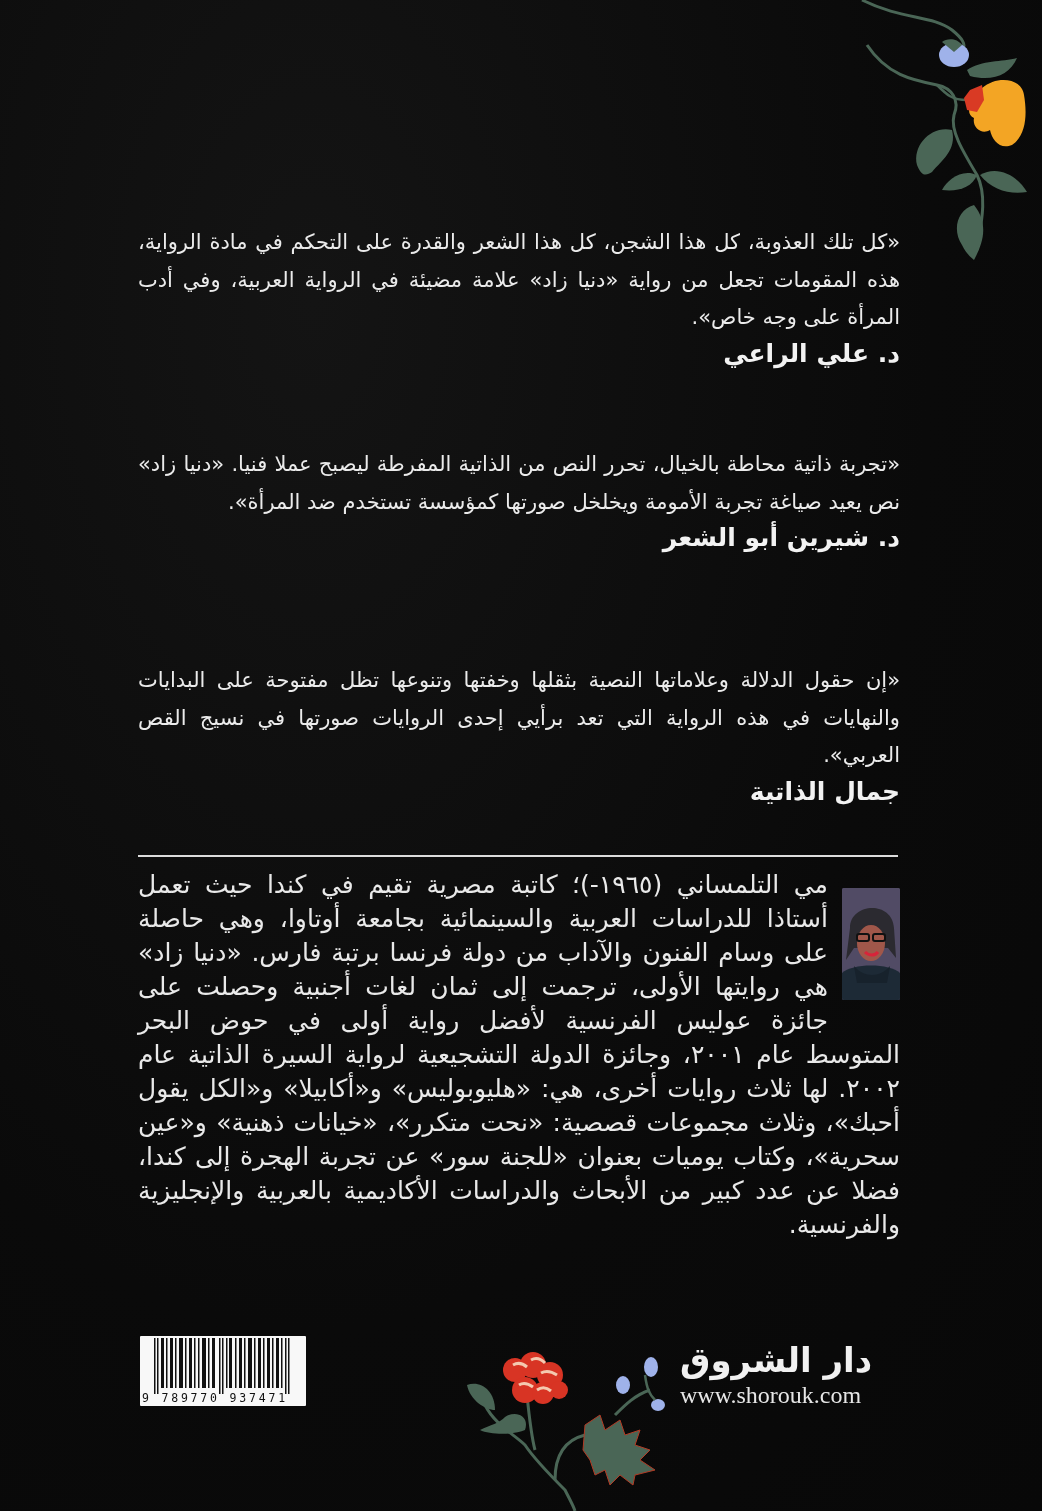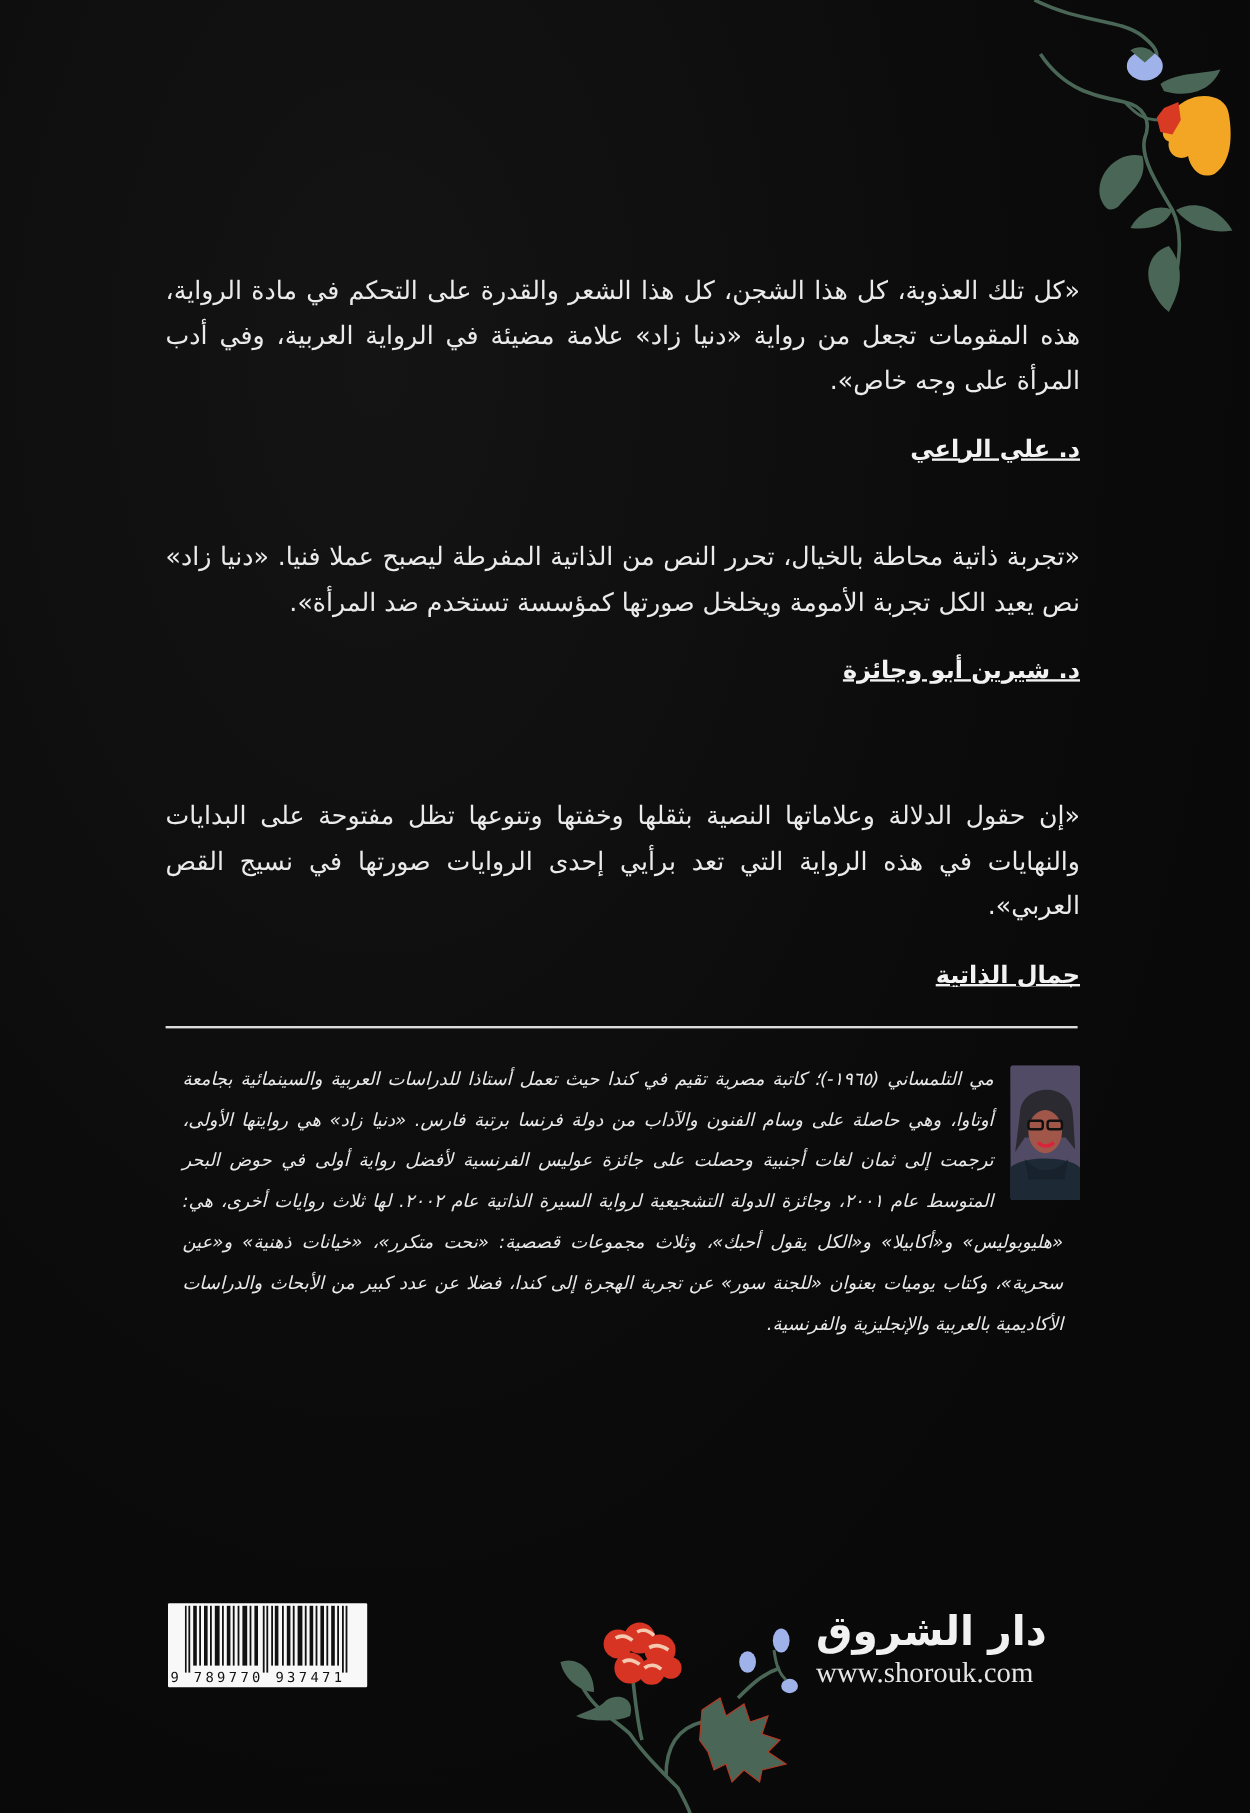--- a/index.html
+++ b/index.html
@@ -44,27 +44,26 @@
     }
     .quote-text {
       font-size: 21px;
       line-height: 37.5px;
       margin: 0;
       text-align: justify;
       text-align-last: right;
       color: #ebebeb;
     }
     .quote-author {
-      font-size: 20px;
+      font-size: 25px;
       font-weight: bold;
-      margin-top: 20px;
+      margin-top: 0;
       line-height: 34px;
       text-align: right;
       color: #f2f2f2;
-      text-decoration: underline;
     }
     .q1 { top: 224px; }
     .q2 { top: 446px; }
     .q3 { top: 662px; }
 
     .divider {
       position: absolute;
       left: 138px;
       width: 760px;
       top: 855px;
@@ -82,27 +81,26 @@
       float: right;
       width: 58px;
       height: 112px;
       margin: 20px 0 8px 14px;
       border-radius: 2px;
       overflow: hidden;
       background: linear-gradient(180deg, #55506a 0%, #4a4560 45%, #2b2f3e 70%, #1d2733 100%);
       position: relative;
     }
     .bio-text {
-      font-size: 15px;
+      font-size: 25px;
       line-height: 34px;
-      margin: 14px;
+      margin: 0;
       text-align: justify;
       text-align-last: right;
       color: #e9e9e9;
-      font-style: italic;
     }
     .barcode {
       position: absolute;
       left: 140px;
       top: 1336px;
       width: 166px;
       height: 70px;
       background: #f8f8f8;
       border-radius: 1px;
     }
@@ -164,22 +162,22 @@
     <path d="M138 175 C155 165, 175 175, 185 192 C168 195, 150 190, 138 175 Z" fill="#4a6656"></path>
     <path d="M132 205 C115 210, 110 230, 120 245 C125 255, 130 258, 132 260 C140 245, 148 225, 132 205 Z" fill="#4a6656"></path>
   </svg>
 
   <div class="quote q1">
     <p class="quote-text">«كل تلك العذوبة، كل هذا الشجن، كل هذا الشعر والقدرة على التحكم في مادة الرواية، هذه المقومات تجعل من رواية «دنيا زاد» علامة مضيئة في الرواية العربية، وفي أدب المرأة على وجه خاص».</p>
     <div class="quote-author">د. علي الراعي</div>
   </div>
 
   <div class="quote q2">
-    <p class="quote-text">«تجربة ذاتية محاطة بالخيال، تحرر النص من الذاتية المفرطة ليصبح عملا فنيا. «دنيا زاد» نص يعيد الكل تجربة الأمومة ويخلخل صورتها كمؤسسة تستخدم ضد المرأة».</p>
-    <div class="quote-author">د. شيرين أبو وجائزة</div>
+    <p class="quote-text">«تجربة ذاتية محاطة بالخيال، تحرر النص من الذاتية المفرطة ليصبح عملا فنيا. «دنيا زاد» نص يعيد صياغة تجربة الأمومة ويخلخل صورتها كمؤسسة تستخدم ضد المرأة».</p>
+    <div class="quote-author">د. شيرين أبو الشعر</div>
   </div>
 
   <div class="quote q3">
     <p class="quote-text">«إن حقول الدلالة وعلاماتها النصية بثقلها وخفتها وتنوعها تظل مفتوحة على البدايات والنهايات في هذه الرواية التي تعد برأيي إحدى الروايات صورتها في نسيج القص العربي».</p>
     <div class="quote-author">جمال الذاتية</div>
   </div>
 
   <div class="divider"></div>
 
   <div class="bio">

